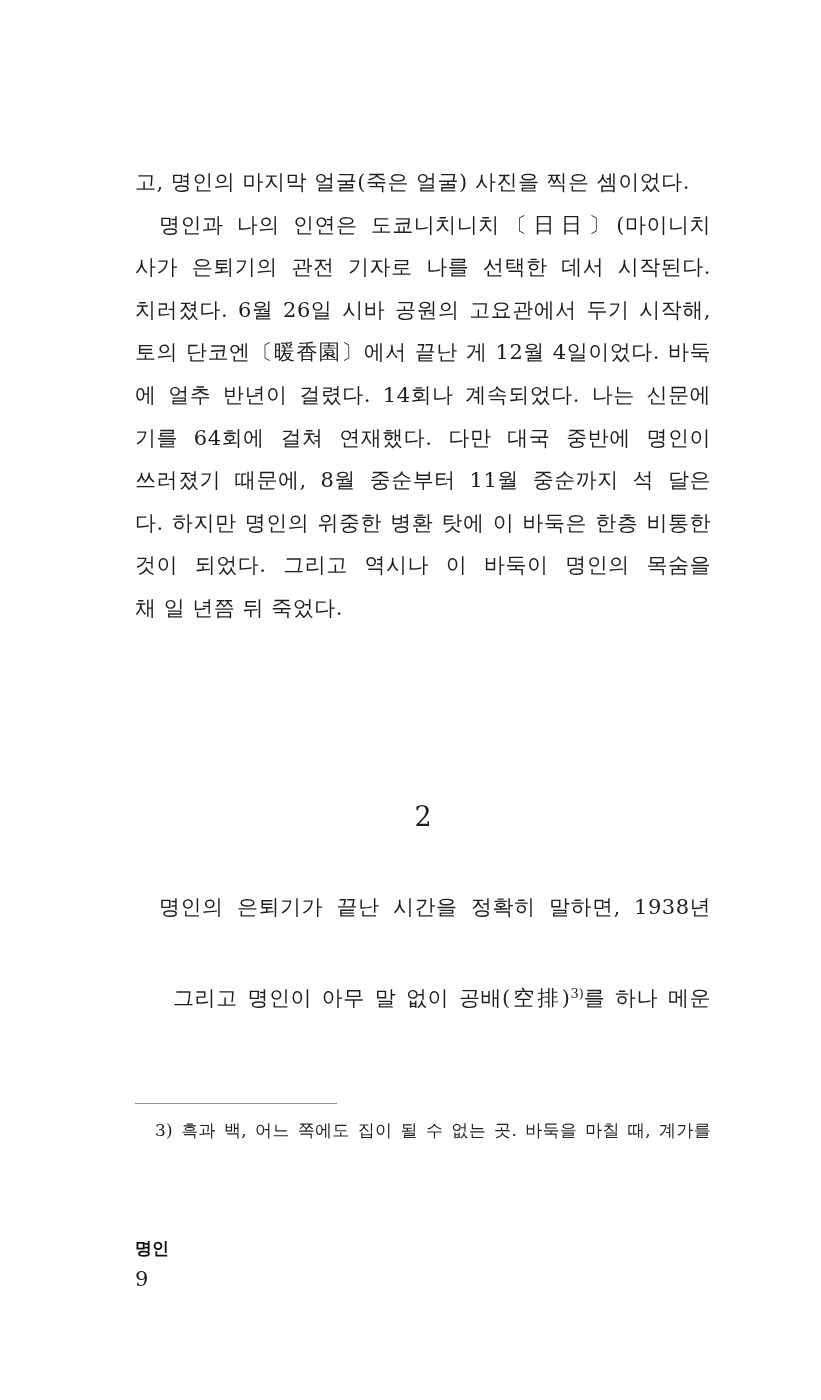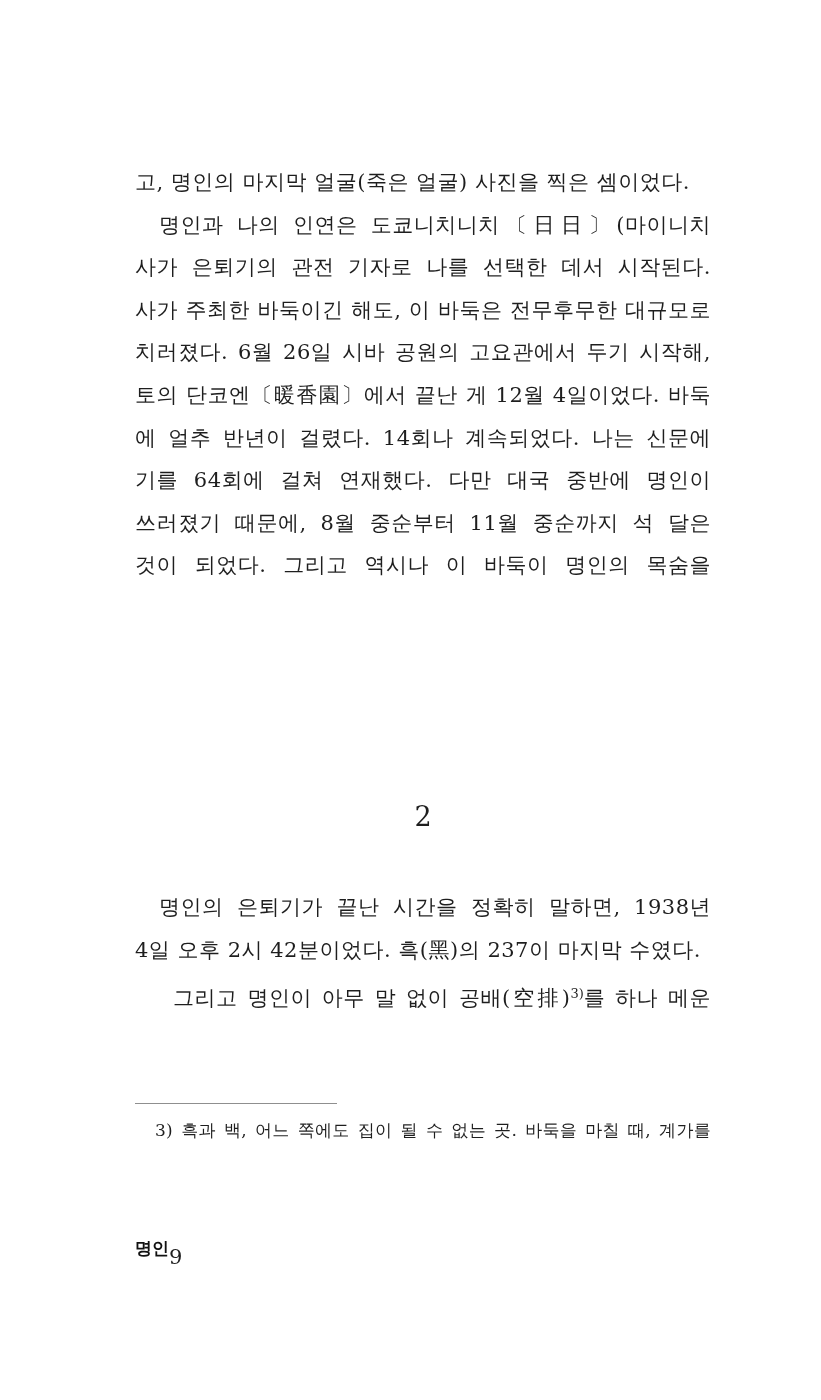--- a/index.html
+++ b/index.html
@@ -75,22 +75,23 @@
   .fn-just {
     text-align: justify;
     text-align-last: justify;
   }
   .footer {
     position: absolute;
     left: 135px;
     top: 1238px;
     width: 576px;
     display: flex;
-    justify-content: flex-start;
+    justify-content: center;
     align-items: flex-start;
+    flex-direction: column;
   }
   .book-title {
     font-family: "Liberation Sans", "DejaVu Sans", sans-serif;
     font-weight: 700;
     font-size: 17px;
     color: #111111;
     line-height: 22px;
   }
   .page-num {
     font-size: 21px;
@@ -102,34 +103,34 @@
 </style>
 </head>
 <body>
 
 <div class="page">
 
   <div class="block" style="top:161px;">
     <div class="line">고, 명인의 마지막 얼굴(죽은 얼굴) 사진을 찍은 셈이었다.</div>
     <div class="line just ind1">명인과 나의 인연은 도쿄니치니치〔日日〕(마이니치〔每日〕) 신문</div>
     <div class="line just">사가 은퇴기의 관전 기자로 나를 선택한 데서 시작된다. 신문</div>
-    <div class="line just">사가 주최한 바둑이긴 해도, 이 바둑은 전무후무한 대규모로</div>
     <div class="line just">치러졌다. 6월 26일 시바 공원의 고요관에서 두기 시작해, 이</div>
     <div class="line just">토의 단코엔〔暖香園〕에서 끝난 게 12월 4일이었다. 바둑 한 판</div>
     <div class="line just">에 얼추 반년이 걸렸다. 14회나 계속되었다. 나는 신문에 관전</div>
     <div class="line just">기를 64회에 걸쳐 연재했다. 다만 대국 중반에 명인이 병으로</div>
     <div class="line just">쓰러졌기 때문에, 8월 중순부터 11월 중순까지 석 달은 쉬었</div>
+    <div class="line just">다. 하지만 명인의 위중한 병환 탓에 이 바둑은 한층 비통한</div>
     <div class="line just">것이 되었다. 그리고 역시나 이 바둑이 명인의 목숨을 빼앗은</div>
+    <div class="line">채 일 년쯤 뒤 죽었다.</div>
   </div>
 
   <h2 class="section-num">2</h2>
 
   <div class="block" style="top:886px;">
     <div class="line just ind1">명인의 은퇴기가 끝난 시간을 정확히 말하면, 1938년 12월</div>
-    <div class="line">4일 오후 2시 42분이었다. 흑(黑)의 237이 마지막 수였다.</div>
   </div>
 
   <div class="block" style="top:973px;">
     <div class="line just ind15">
       <span>그리고 명인이 아무 말 없이 공배(空排)</span><span class="sup">3)</span><span>를 하나 메운 순간,</span>
     </div>
   </div>
 
   <div class="footnote-rule"></div>
 

